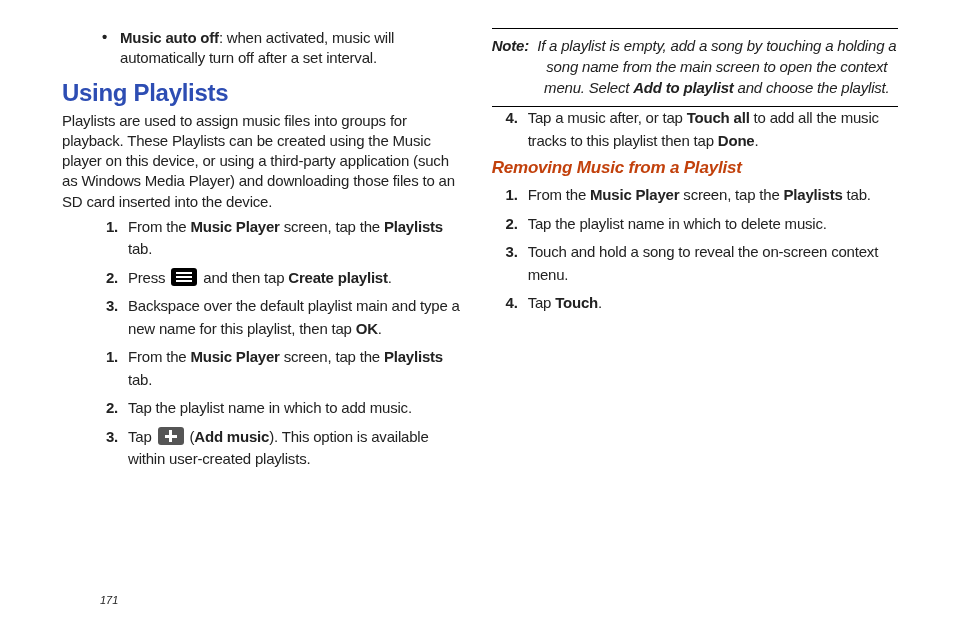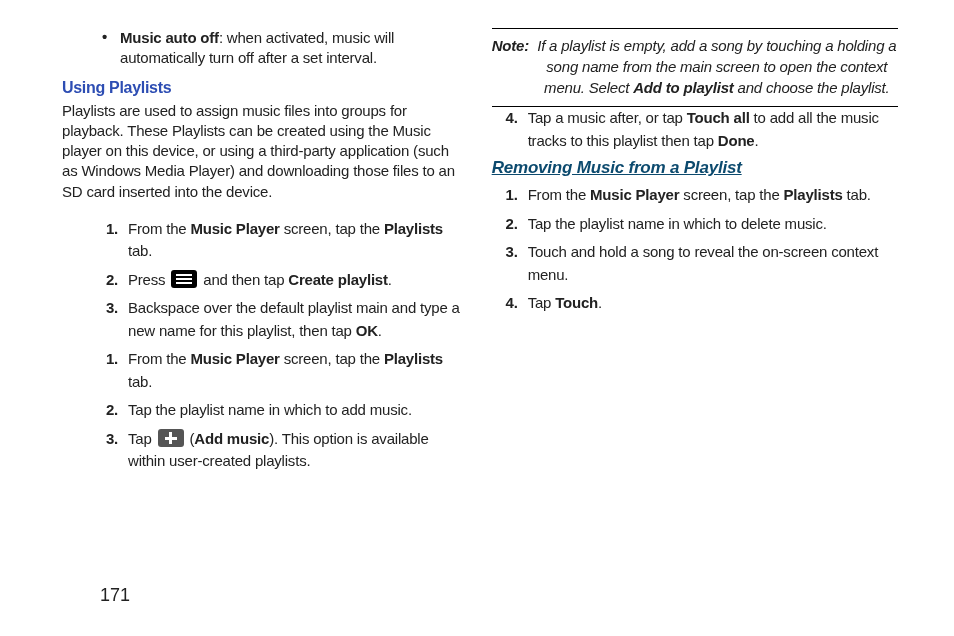--- a/index.html
+++ b/index.html
@@ -41,43 +41,42 @@
     }
     .bullet-text {
       flex: 1;
       line-height: 1.35;
       letter-spacing: -0.2px;
     }
     .h2-blue {
       color: #2d4db3;
       font-family: Arial, Helvetica, sans-serif;
       font-weight: bold;
-      font-size: 16px;
+      font-size: 24px;
       letter-spacing: -0.3px;
       margin-top: 6px;
       margin-bottom: 4px;
       margin-left: -40px;
     }
     .h3-blue-italic {
-      color: #0c4a6e;
+      color: #c2410c;
       font-family: Arial, Helvetica, sans-serif;
       font-weight: bold;
       font-style: italic;
       font-size: 17px;
       letter-spacing: -0.2px;
       margin-top: 0;
       margin-bottom: 6px;
       margin-left: -40px;
-      text-decoration: underline;
     }
     .body-para {
       line-height: 1.35;
       letter-spacing: -0.2px;
       margin-left: -40px;
-      margin-bottom: 16px;
+      margin-bottom: 4px;
     }
     .num-item {
       display: flex;
       margin-bottom: 6px;
       line-height: 1.5;
       letter-spacing: -0.2px;
     }
     .num-label {
       flex: 0 0 26px;
       font-weight: bold;
@@ -155,21 +154,22 @@
       font-weight: bold;
     }
     .note-text {
       flex: 1;
       text-align: center;
     }
     .page-number {
       position: absolute;
       bottom: 30px;
       left: 100px;
-      font-size: 18px;
+      font-size: 11px;
+      font-style: italic;
     }
   </style>
 </head>
 <body>
 
 <div class="columns">
   <div class="col col-left">
 
     <div class="bullet-row">
       <div class="bullet-mark">•</div>

